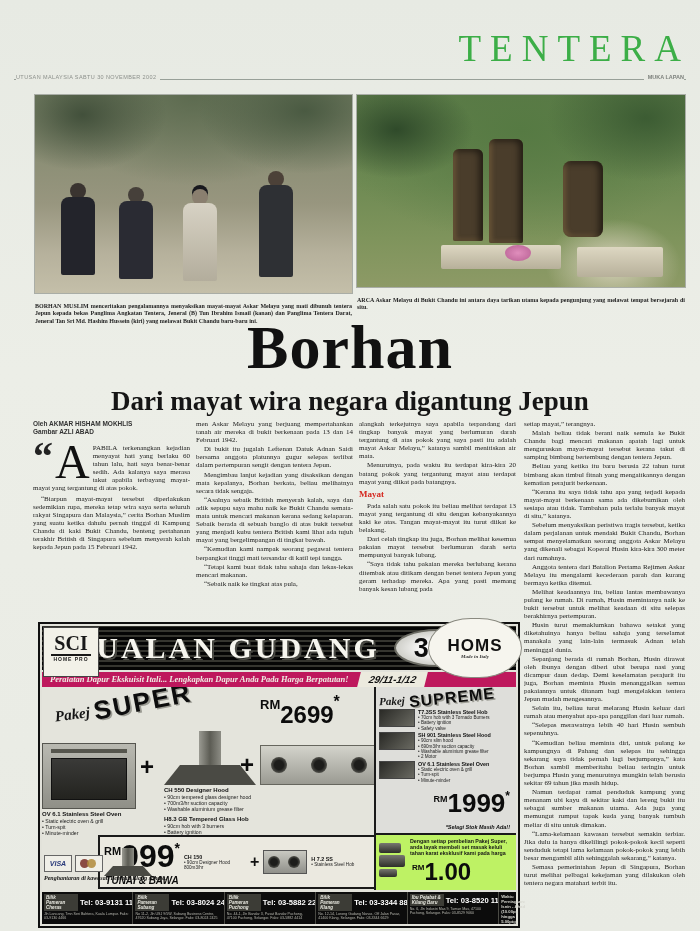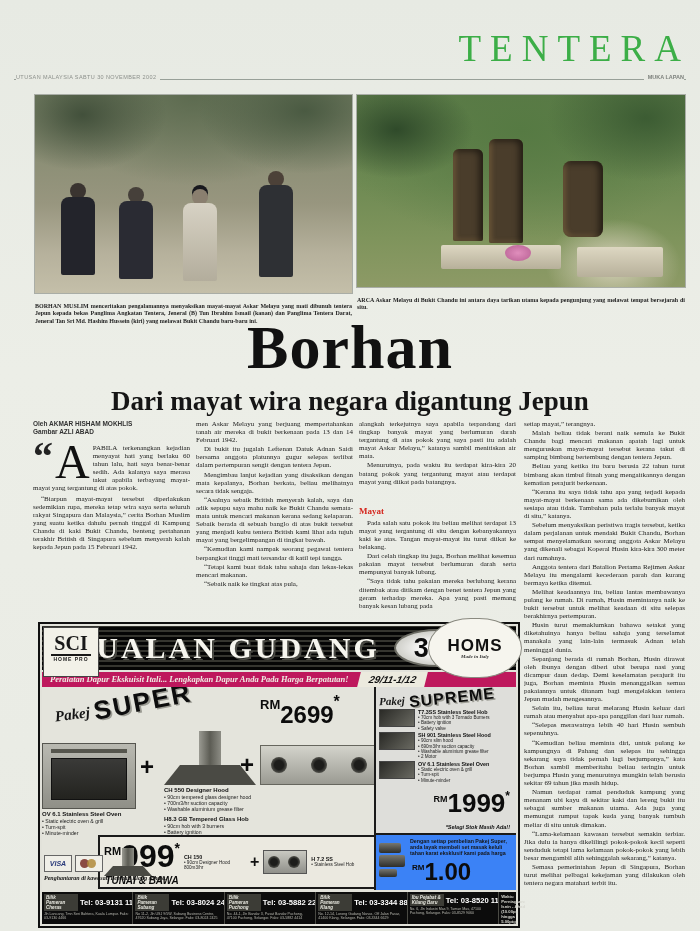--- a/index.html
+++ b/index.html
@@ -51,21 +51,21 @@
   .col p{margin:0 0 1px;text-indent:8px;}
   .col .cont p:first-of-type{text-indent:0;}
   .col1{left:33px;height:198px;}
   .col2{left:196px;height:198px;}
   .col3{left:359px;height:198px;}
   .col4{left:524px;width:161px;height:503px;}
   .byline{font:700 6.5px/8px "Liberation Sans",sans-serif;color:#333;margin-bottom:8px;}
   .lead{margin-bottom:2px;}
   .bigquote{float:left;font:700 40px/26px "Liberation Serif",serif;color:#222;margin:0 2px 0 0;}
   .dropA{float:left;font:400 48px/36px "Liberation Serif",serif;color:#111;margin:0 3px 0 0;}
-  .red-sub{font:700 9px/10px "Liberation Serif",serif;color:#d5281f;margin:20px 0 3px;text-indent:0;}
+  .red-sub{font:700 9px/10px "Liberation Serif",serif;color:#d5281f;margin:3px 0 3px;text-indent:0;}
   
   .ad{position:absolute;left:38px;top:622px;width:482px;height:306px;background:#e2e2da;
     border:2px solid #101010;box-sizing:border-box;}
   .ad-banner{position:absolute;top:2px;left:2px;right:2px;height:44px;
     background:repeating-linear-gradient(0deg,#050505 0 3px,#35352f 3px 5px);
     display:flex;align-items:center;justify-content:center;}
   .jualan{color:#f6f5ee;font:900 30px/1 "Liberation Serif",serif;letter-spacing:3px;
     text-shadow:2px 2px 0 #4a4a44;}
   .sci{position:absolute;left:3px;top:3px;width:54px;height:48px;background:#f2f1e8;
     border:1px solid #444;z-index:3;text-align:center;}
@@ -141,21 +141,21 @@
   .sup-img{flex:none;}
   .sup-hob{width:34px;height:16px;background:linear-gradient(135deg,#2a2a26,#6a6a62);border:1px solid #444;}
   .sup-text .prod-name{font-size:5.4px;line-height:6px;}
   .sup-text .bullet{font-size:4.6px;line-height:5.4px;}
   .price-1999{position:absolute;right:6px;bottom:14px;}
   .price-1999 .cur{font-size:9px;vertical-align:10px;}
   .price-1999 .amt{font-size:26px;}
   .price-1999 .star{font-size:12px;vertical-align:12px;}
   .stock-note{position:absolute;right:6px;bottom:3px;font:italic 700 5.5px "Liberation Sans",sans-serif;color:#111;}
   .pot-offer{position:absolute;right:0;top:146px;width:142px;bottom:0;border-left:2px solid #1a1a1a;
-    border-top:2px solid #1a1a1a;background:#3b82f6;padding:3px 4px;box-sizing:border-box;}
+    border-top:2px solid #1a1a1a;background:#bef264;padding:3px 4px;box-sizing:border-box;}
   .pot-text{font:700 5.3px/6.2px "Liberation Sans",sans-serif;color:#161616;margin-left:30px;}
   .pot-img{position:absolute;left:3px;top:8px;width:26px;height:34px;}
   .pot{background:linear-gradient(180deg,#777770,#2e2e2a);border-radius:2px;margin-bottom:2px;}
   .price-100{position:absolute;left:36px;bottom:4px;}
   .price-100 .cur{font-size:8px;vertical-align:10px;}
   .price-100 .amt{font-size:24px;}
   .cards{position:absolute;left:2px;top:168px;display:flex;gap:3px;align-items:center;}
   .card-visa{width:26px;height:15px;background:#f0efe8;border:1px solid #666;
     font:italic 900 7px/15px "Liberation Sans",sans-serif;text-align:center;color:#2a3a7a;}
   .card-mc{width:26px;height:15px;background:#f0efe8;border:1px solid #666;position:relative;}

